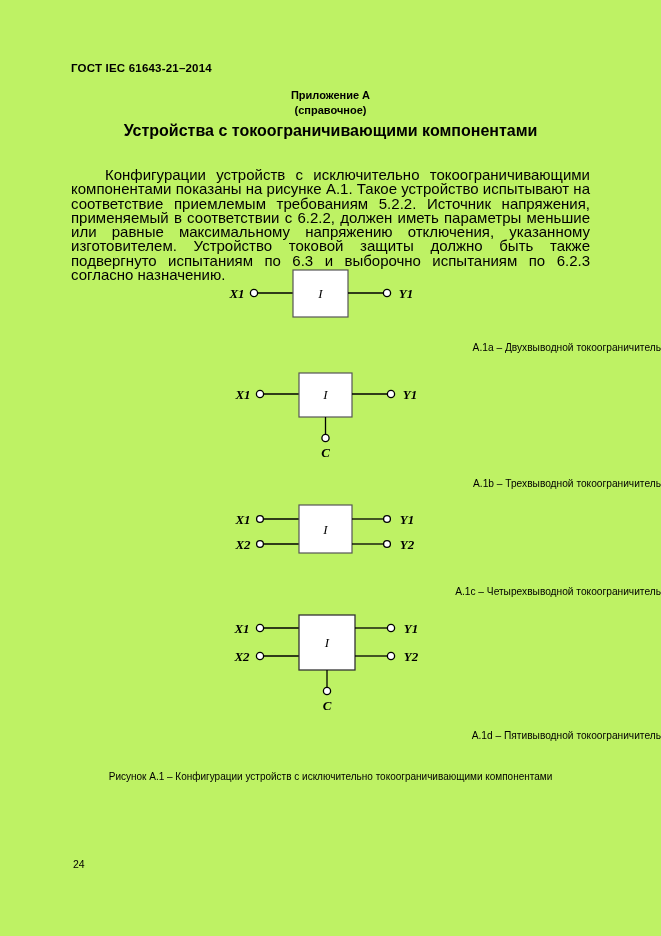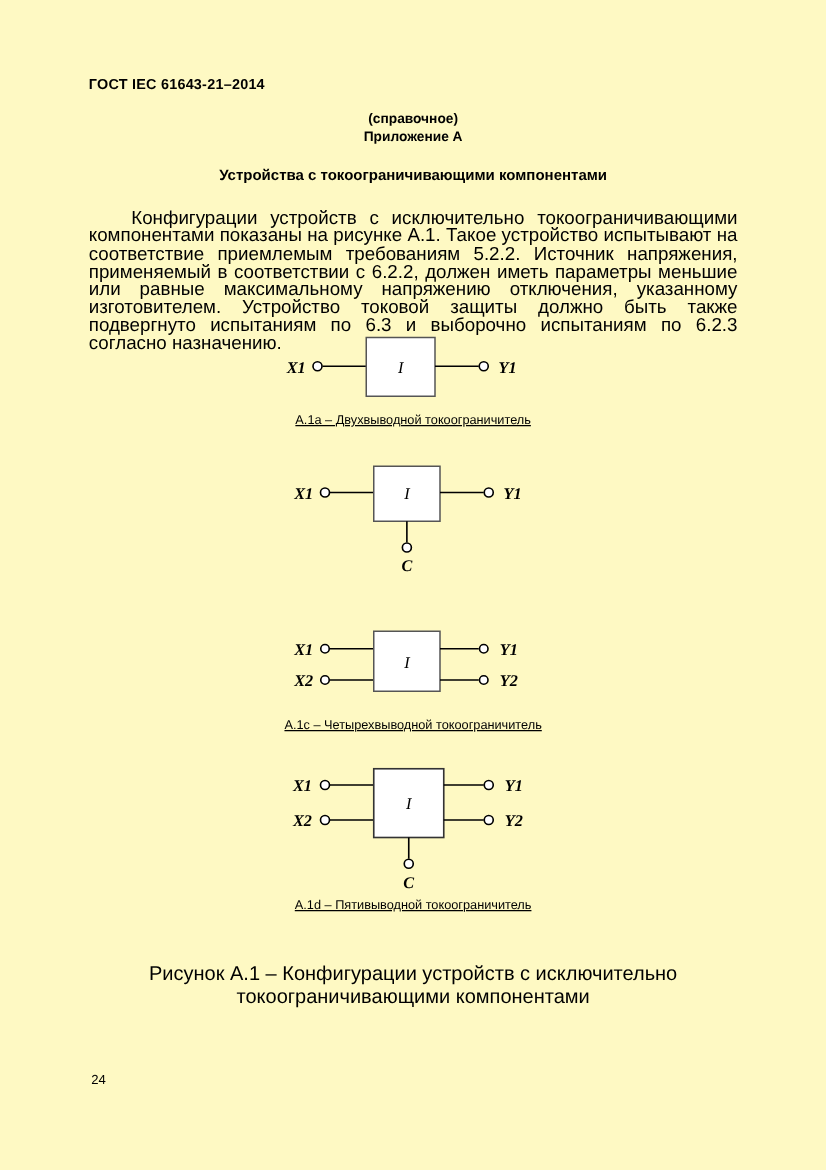--- a/index.html
+++ b/index.html
@@ -9,21 +9,21 @@
   }
   body {
     font-family: "Liberation Sans", sans-serif;
     color: #000000;
   }
   .page {
     position: relative;
     width: 661px;
     height: 936px;
     margin: 0 auto;
-    background: #fef9c3;
+    background: #bef264;
     overflow: hidden;
   }
   .doc-header {
     position: absolute;
     left: 71px;
     top: 62px;
     font-size: 11.5px;
     font-weight: bold;
     letter-spacing: 0.2px;
   }
@@ -34,23 +34,23 @@
     top: 88px;
     text-align: center;
     font-size: 11px;
     font-weight: bold;
     line-height: 15px;
   }
   .annex-title {
     position: absolute;
     left: 0;
     right: 0;
-    top: 133px;
-    text-align: center;
-    font-size: 12px;
+    top: 122px;
+    text-align: center;
+    font-size: 16px;
     font-weight: bold;
   }
   .body-text {
     position: absolute;
     left: 71px;
     width: 519px;
     top: 168px;
     font-size: 15px;
     line-height: 14.3px;
     text-align: justify;
@@ -59,41 +59,40 @@
   }
   .figure {
     position: absolute;
     left: 0;
     right: 0;
   }
   .fig-svg-wrap {
     text-align: center;
   }
   .fig-caption {
-    text-align: center;
+    text-align: right;
     font-size: 10.2px;
-    margin-top: 2px;
-    text-decoration: underline;
+    margin-top: 14px;
   }
   .legend {
     position: absolute;
     left: 71px;
     width: 519px;
     top: 743px;
     font-size: 10.2px;
     line-height: 14px;
     text-align: center;
   }
   .legend i { font-style: italic; }
   .fig-main-caption {
     position: absolute;
     left: 71px;
     width: 519px;
     top: 771px;
-    font-size: 16px;
+    font-size: 10px;
     text-align: center;
   }
   .page-number {
     position: absolute;
     left: 73px;
     top: 858px;
     font-size: 10.5px;
   }
   svg text.lbl {
     font-family: "Liberation Serif", serif;
@@ -111,22 +110,22 @@
   svg line, svg rect, svg circle { shape-rendering: geometricPrecision; }
 </style>
 </head>
 <body>
 
 <div class="page">
 
   <div class="doc-header">ГОСТ IEC 61643-21–2014</div>
 
   <div class="annex-block">
+    <div>Приложение А</div>
     <div>(справочное)</div>
-    <div>Приложение А</div>
   </div>
 
   <div class="annex-title">Устройства с токоограничивающими компонентами</div>
 
   <div class="body-text">Конфигурации устройств с исключительно токоограничивающими компонентами показаны на рисунке А.1. Такое устройство испытывают на соответствие приемлемым требованиям 5.2.2. Источник напряжения, применяемый в соответствии с 6.2.2, должен иметь параметры меньшие или равные максимальному напряжению отключения, указанному изготовителем. Устройство токовой защиты должно быть также подвергнуто испытаниям по 6.3 и выборочно испытаниям по 6.2.3 согласно назначению.</div>
 
   <div class="figure" style="top:262px;">
     <div class="fig-svg-wrap">
       <svg width="240" height="62" viewBox="0 0 240 62">
         <line x1="47" y1="31" x2="82" y2="31" stroke="#000" stroke-width="1.3"></line>
@@ -151,20 +150,21 @@
         <text class="blk" x="114.5" y="31" text-anchor="middle">I</text>
         <line x1="141" y1="26" x2="176" y2="26" stroke="#000" stroke-width="1.3"></line>
         <circle cx="180" cy="26" r="3.6" fill="#fff" stroke="#000" stroke-width="1.3"></circle>
         <line x1="114.5" y1="49" x2="114.5" y2="66" stroke="#000" stroke-width="1.3"></line>
         <circle cx="114.5" cy="70" r="3.6" fill="#fff" stroke="#000" stroke-width="1.3"></circle>
         <text class="lbl" x="32" y="31" text-anchor="middle">X1</text>
         <text class="lbl" x="199" y="31" text-anchor="middle">Y1</text>
         <text class="lbl" x="114.5" y="89" text-anchor="middle">C</text>
       </svg>
     </div>
+    <div class="fig-caption">А.1b – Трехвыводной токоограничитель</div>
   </div>
 
   <div class="figure" style="top:500px;">
     <div class="fig-svg-wrap">
       <svg width="240" height="68" viewBox="0 0 240 68">
         <line x1="53" y1="19" x2="88" y2="19" stroke="#000" stroke-width="1.3"></line>
         <circle cx="49" cy="19" r="3.4" fill="#fff" stroke="#000" stroke-width="1.3"></circle>
         <line x1="53" y1="44" x2="88" y2="44" stroke="#000" stroke-width="1.3"></line>
         <circle cx="49" cy="44" r="3.4" fill="#fff" stroke="#000" stroke-width="1.3"></circle>
         <rect x="88" y="5" width="53" height="48" fill="#fff" stroke="#555" stroke-width="1.2"></rect>

